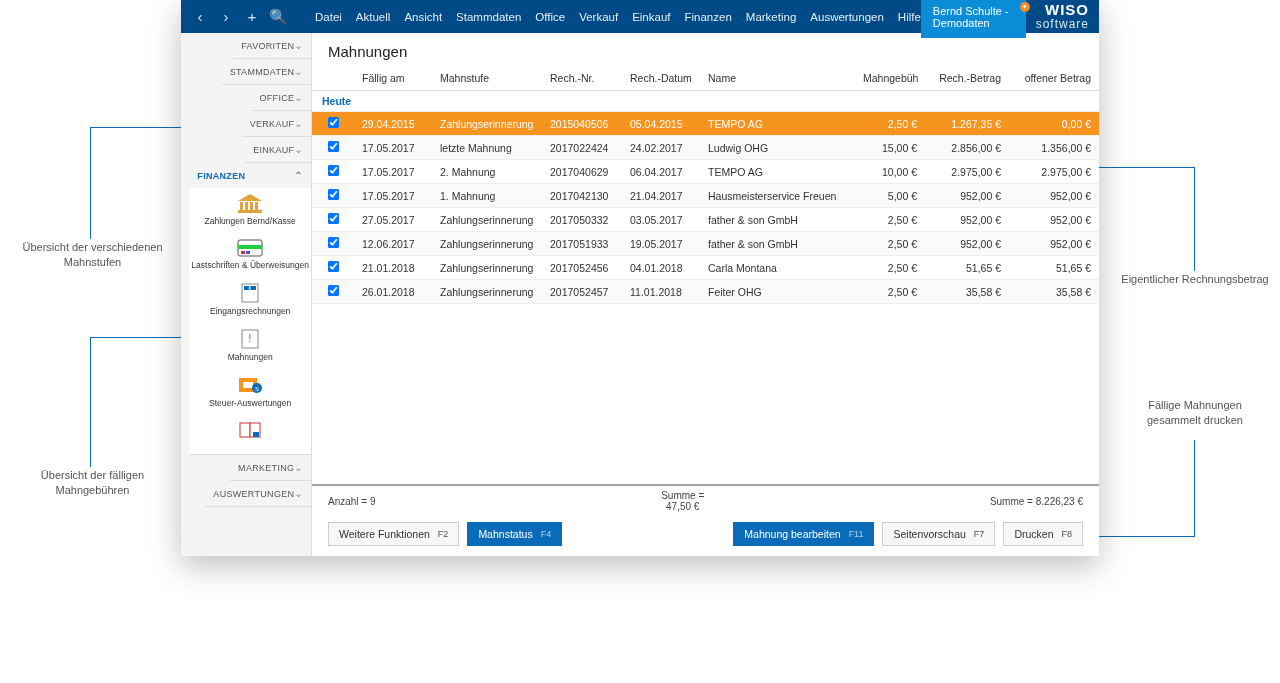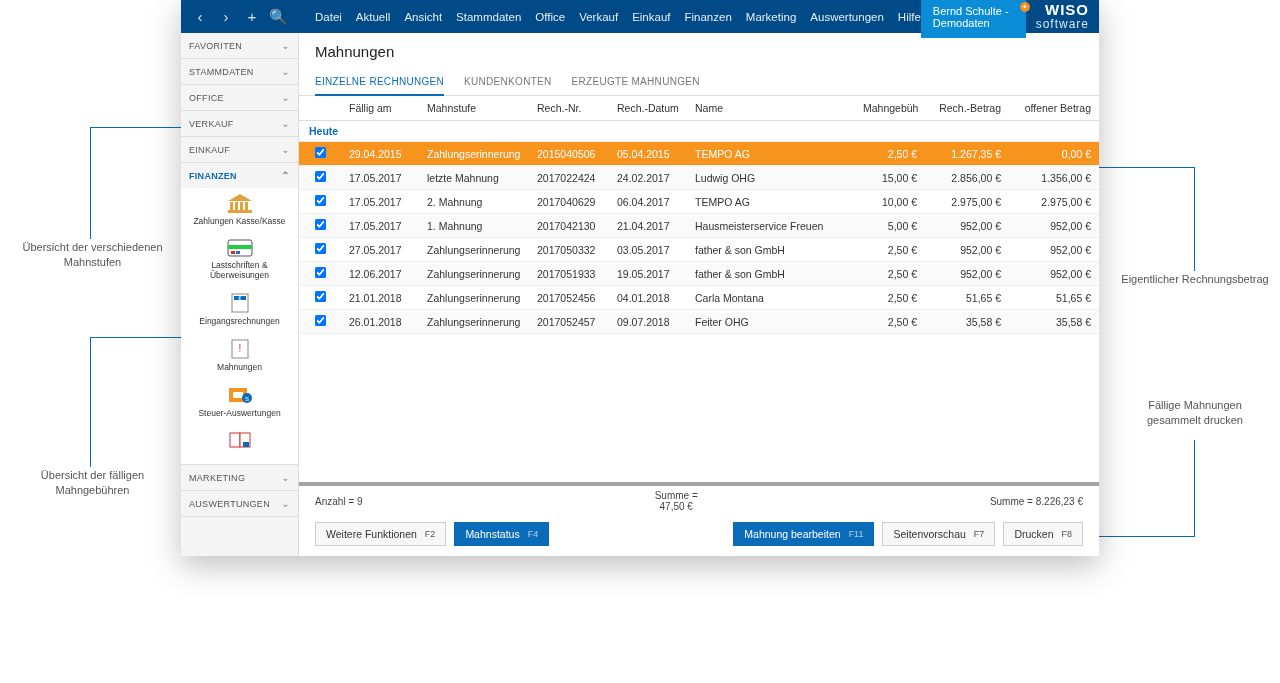--- a/index.html
+++ b/index.html
@@ -97,26 +97,27 @@
 .brand .sub  { font-size: 12px; opacity: 0.85; letter-spacing: 1px; }
 .brand-dot { position:absolute; left:-6px; top:4px; width:10px; height:10px; border-radius:50%; background:#f68b1f; color:#fff; font-size:7px; line-height:10px; text-align:center; }
 
 
 .body {
   flex: 1;
   display: flex;
   min-height: 0;
 }
 .sidebar {
-  width: 118px;
+  width: 131px;
   background: #f4f4f4;
   display: flex;
   flex-direction: column;
   border-right: 1px solid #ddd;
   font-size: 10px;
+  align-items: flex-end;
 }
 .accordion {
   border-bottom: 1px solid #ddd;
 }
 .acc-head {
   display: flex;
   align-items: center;
   justify-content: space-between;
   padding: 7px 8px;
   color: #555;
@@ -213,21 +214,21 @@
   background: #fff;
   border-bottom: 1px solid #eee;
   padding-left: 10px;
 }
 .num { text-align: right; }
 .chk { text-align: center; }
 .chk input { transform: scale(0.85); }
 
 
 .footerbar {
-  border-top: 4px solid #a3a3a3;
+  border-top: 2px solid #a3a3a3;
   padding: 4px 16px 2px;
   display: flex;
   align-items: center;
   font-size: 10px;
   color: #444;
   margin-top: 33px;
 }
 .footerbar .summe-mid { margin-left: auto; text-align: center; line-height: 1.1; }
 .footerbar .summe-right { margin-left: auto; }
 
@@ -352,21 +353,21 @@
         <div class="acc-body">
           <div class="finitem">
             <svg class="icon" width="28" height="22">
                 <path d="M14 2 L26 9 L2 9 Z" fill="#e2a23b"></path>
                 <rect x="4" y="10" width="3" height="8" fill="#e2a23b"></rect>
                 <rect x="9" y="10" width="3" height="8" fill="#e2a23b"></rect>
                 <rect x="14" y="10" width="3" height="8" fill="#e2a23b"></rect>
                 <rect x="19" y="10" width="3" height="8" fill="#e2a23b"></rect>
                 <rect x="2" y="18" width="24" height="3" fill="#e2a23b"></rect>
               </svg>
-            <span>Zahlungen Kasse/Kasse</span>
+            <span>Zahlungen Bernd/Kasse</span>
           </div>
           <div class="finitem">
             <svg class="icon" width="28" height="20">
                 <rect x="2" y="2" width="24" height="16" rx="2" fill="#fff" stroke="#555"></rect>
                 <rect x="2" y="7" width="24" height="4" fill="#2c4"></rect>
                 <rect x="5" y="13" width="4" height="3" fill="#c33"></rect>
                 <rect x="10" y="13" width="4" height="3" fill="#36c"></rect>
               </svg>
             <span>Lastschriften &amp; Überweisungen</span>
           </div>
@@ -413,25 +414,20 @@
           <div class="acc-head">
             <span>AUSWERTUNGEN</span>
             <span class="chev">⌄</span>
           </div>
         </div>
     </div>
 
     <div class="main">
       <div class="page-title">Mahnungen</div>
 
-      <div class="tabs">
-        <div class="tab active">EINZELNE RECHNUNGEN</div>
-        <div class="tab">KUNDENKONTEN</div>
-        <div class="tab">ERZEUGTE MAHNUNGEN</div>
-      </div>
 
       <div class="grid">
         <table>
           <colgroup>
             <col style="width:42px">
               <col style="width:78px">
               <col style="width:110px">
               <col style="width:80px">
               <col style="width:78px">
               <col>
@@ -531,21 +527,21 @@
                 <td>Carla Montana</td>
                 <td class="num">2,50 €</td>
                 <td class="num">51,65 €</td>
                 <td class="num">51,65 €</td>
               </tr>
               <tr>
                 <td class="chk"><input type="checkbox" checked="" style=""></td>
                 <td>26.01.2018</td>
                 <td>Zahlungserinnerung</td>
                 <td>2017052457</td>
-                <td>09.07.2018</td>
+                <td>11.01.2018</td>
                 <td>Feiter OHG</td>
                 <td class="num">2,50 €</td>
                 <td class="num">35,58 €</td>
                 <td class="num">35,58 €</td>
               </tr>
             </tbody>
         </table>
       </div>
 
       <div class="footerbar">

